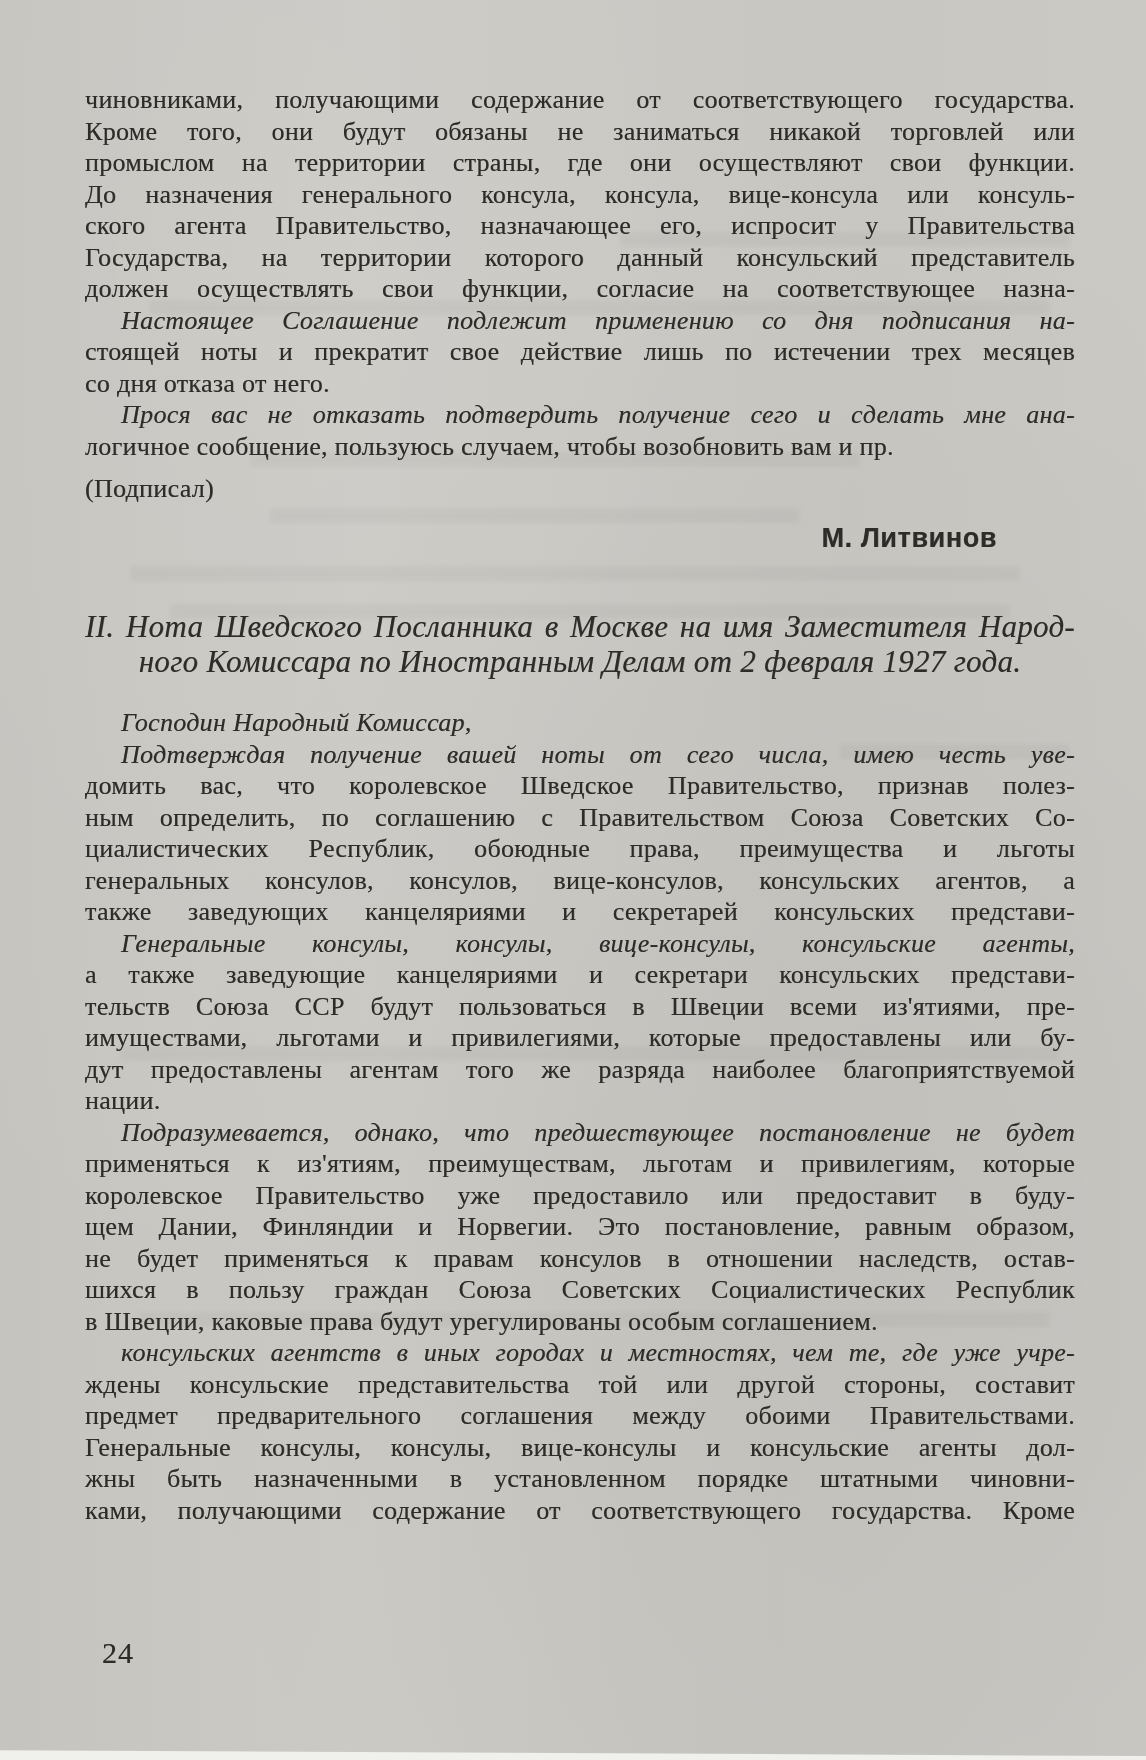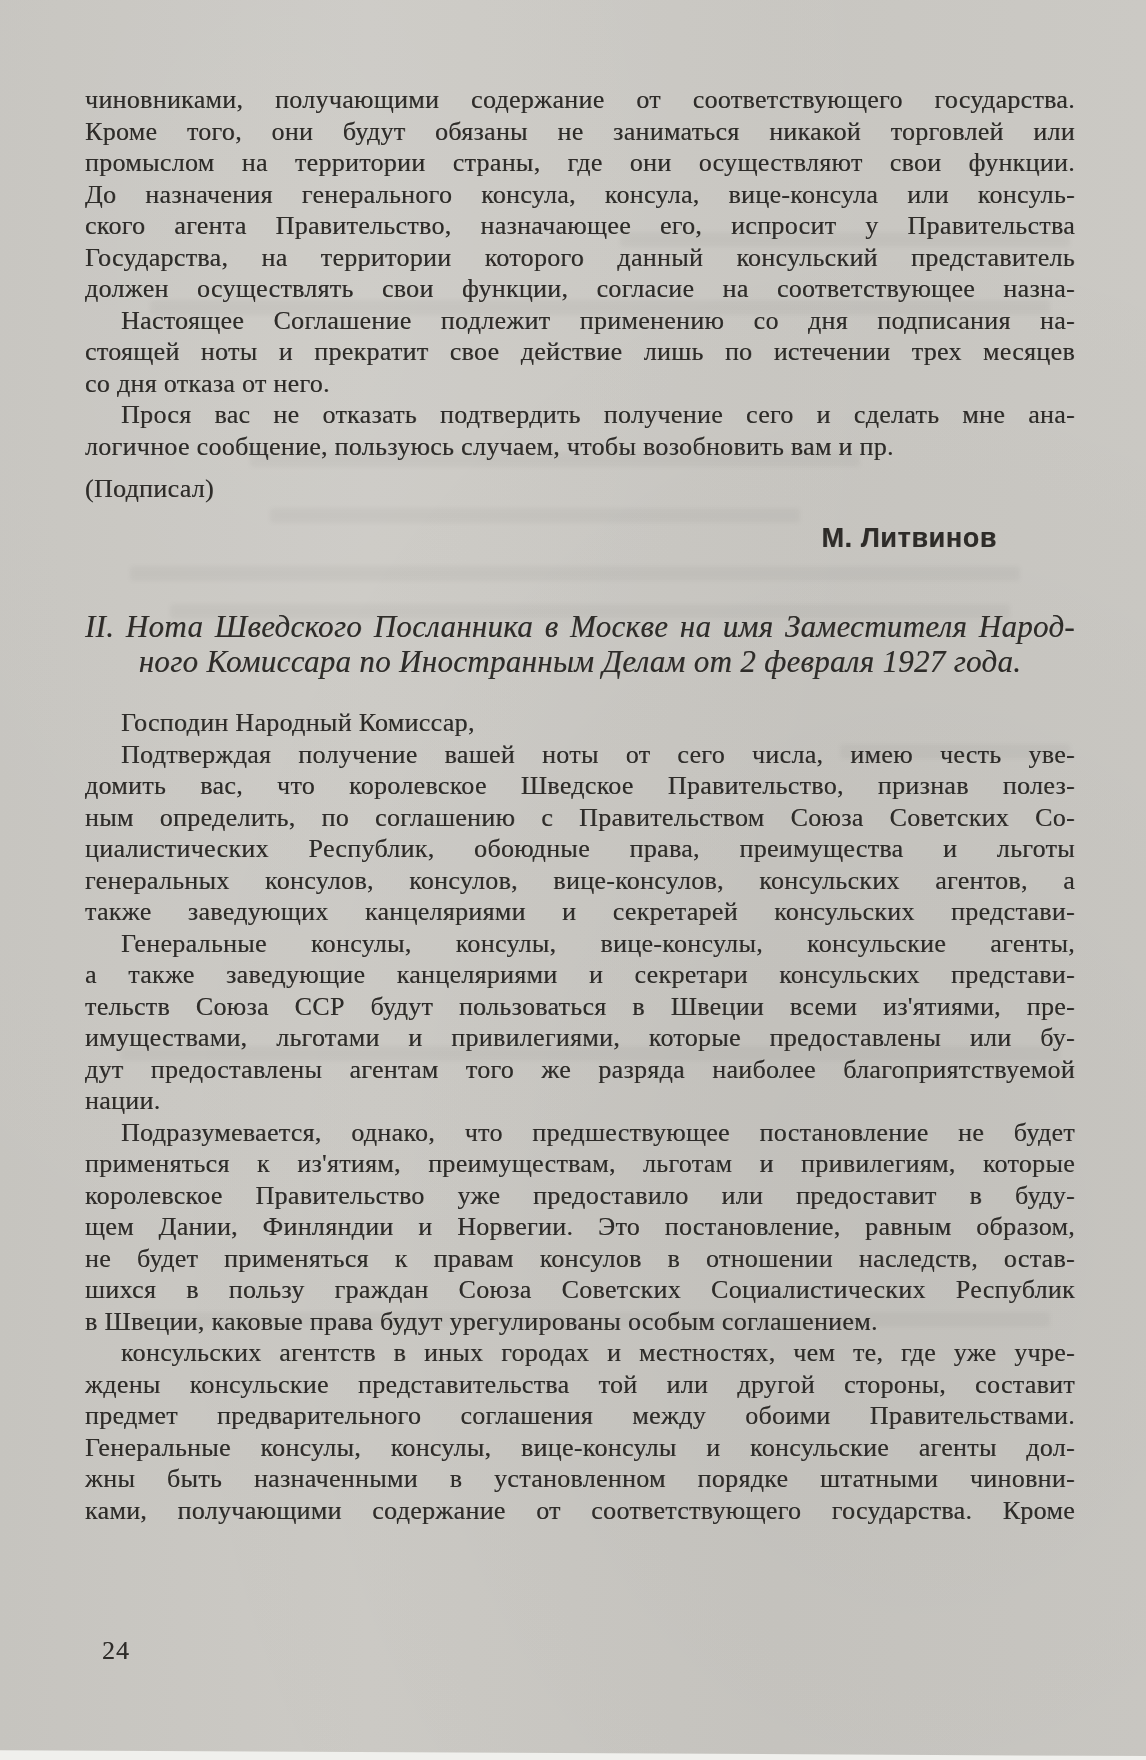--- a/index.html
+++ b/index.html
@@ -24,35 +24,35 @@
   }
   .text-block {
     position: absolute; left: 85px; top: 84px; width: 990px;
     font-size: 26px; line-height: 31.5px;
     color: #2e2c29;
     letter-spacing: 0.3px;
     text-shadow: 0.35px 0.35px 0 rgba(46,44,41,0.5);
   }
   .line { text-align: justify; text-align-last: justify; }
   .line.end { text-align-last: left; }
-  .para.indent .line:first-child { text-indent: 36px; }
+  .para.indent .line:first-child { text-indent: 36px; font-style: italic; }
   .signature { margin: 10px 0 6px; }
   .signed-label { line-height: 33px; }
   .signer {
     margin-top: 16px; text-align: right; padding-right: 78px;
     font-family: "Liberation Sans", "DejaVu Sans", sans-serif;
     font-weight: 700; font-size: 27px; line-height: 34px; letter-spacing: 0.6px;
   }
   .note-heading {
     margin: 54px 0 28px; font-style: italic; font-size: 31px; line-height: 35px;
   }
   .note-heading .line.center { text-align: center; text-align-last: center; }
   .page-number {
     position: absolute; left: 102px; top: 1636px;
-    font-size: 26px; color: #2e2c29; letter-spacing: 1px;
+    font-size: 30px; color: #2e2c29; letter-spacing: 1px;
     text-shadow: 0.35px 0.35px 0 rgba(46,44,41,0.5);
   }
   .edge-bottom {
     position: absolute; left: 0; bottom: 0; width: 100%; height: 14px;
     background: #f0f0ed;
     clip-path: polygon(0 30%, 100% 72%, 100% 100%, 0 100%);
   }
 </style>
 </head>
 <body>

